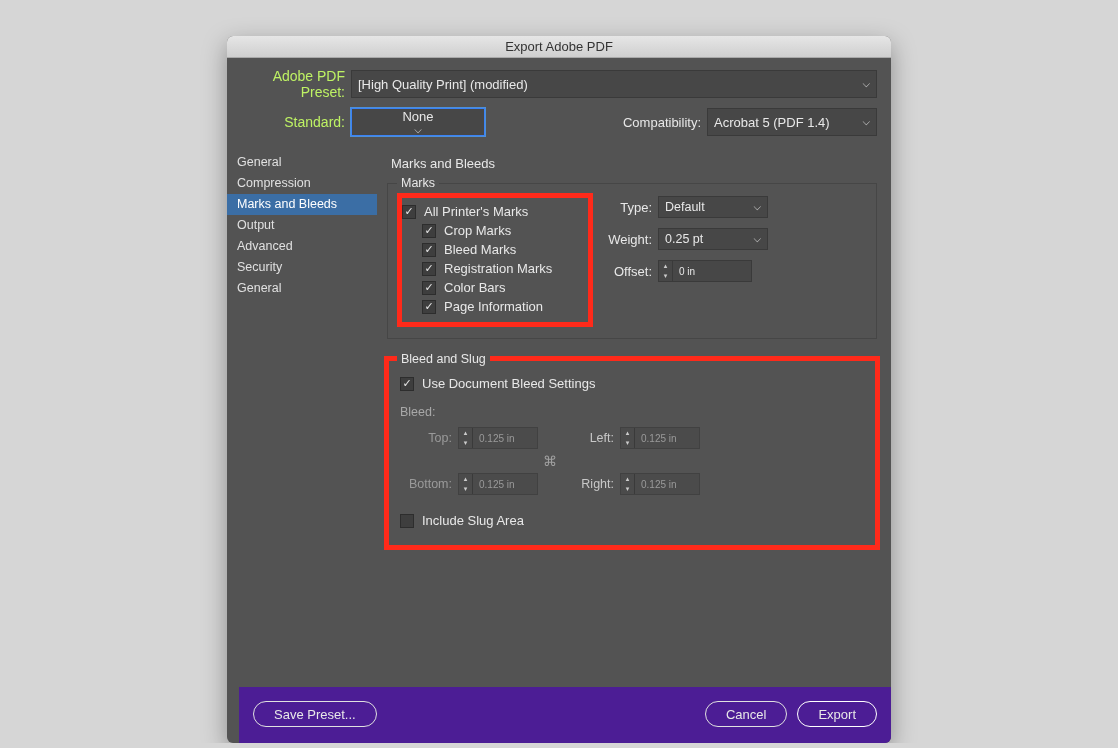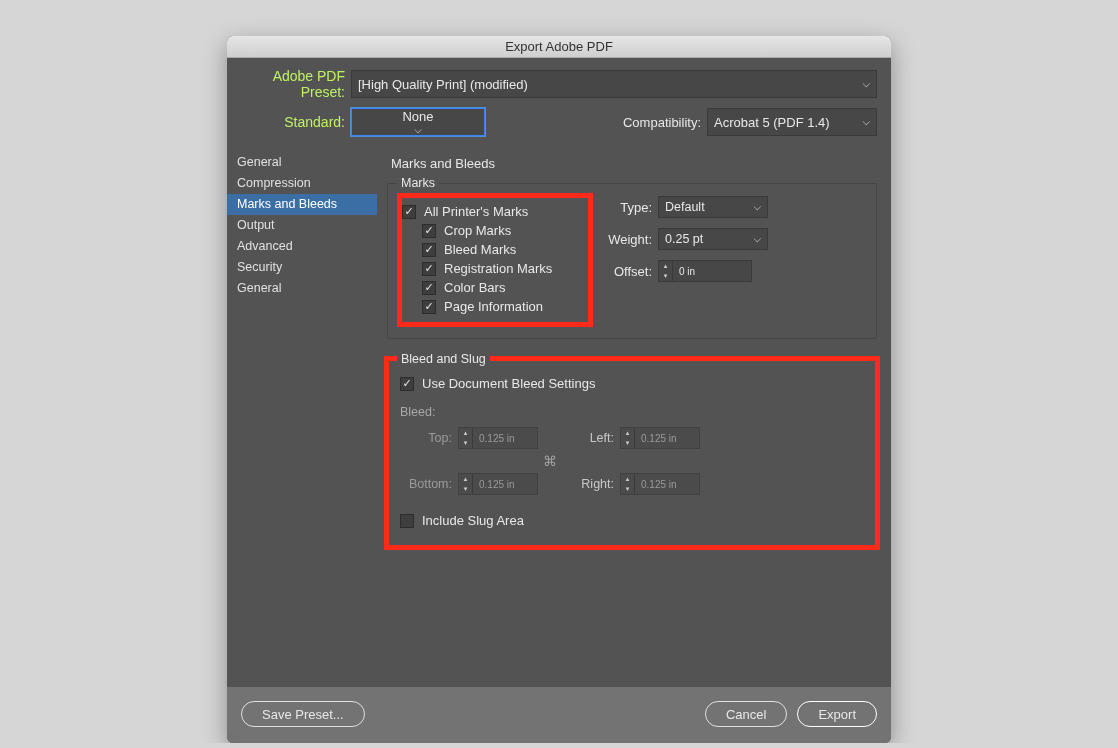--- a/index.html
+++ b/index.html
@@ -125,21 +125,22 @@
   .blabel.dim { color:#9a9a9a; }
   .bspin {
     display:flex; align-items:center; width:80px;
     border:1px solid #414141; background:#4b4b4b; height:22px;
   }
   .bspin .spin-val { color:#9a9a9a; }
   .link-icon { width:24px; text-align:center; color:#a0a0a0; font-size:14px; }
 
   .footer {
     display:flex; align-items:center; padding:14px 14px 16px 14px;
-    background:#737373;
+    background:#4c1d95;
+    margin-left:12px;
   }
   .btn {
     border:1px solid #e0e0e0;
     color:#e8e8e8;
     background:transparent;
     border-radius:14px;
     height:26px;
     padding:0 20px;
     font-size:13px;
     display:flex; align-items:center; justify-content:center;

